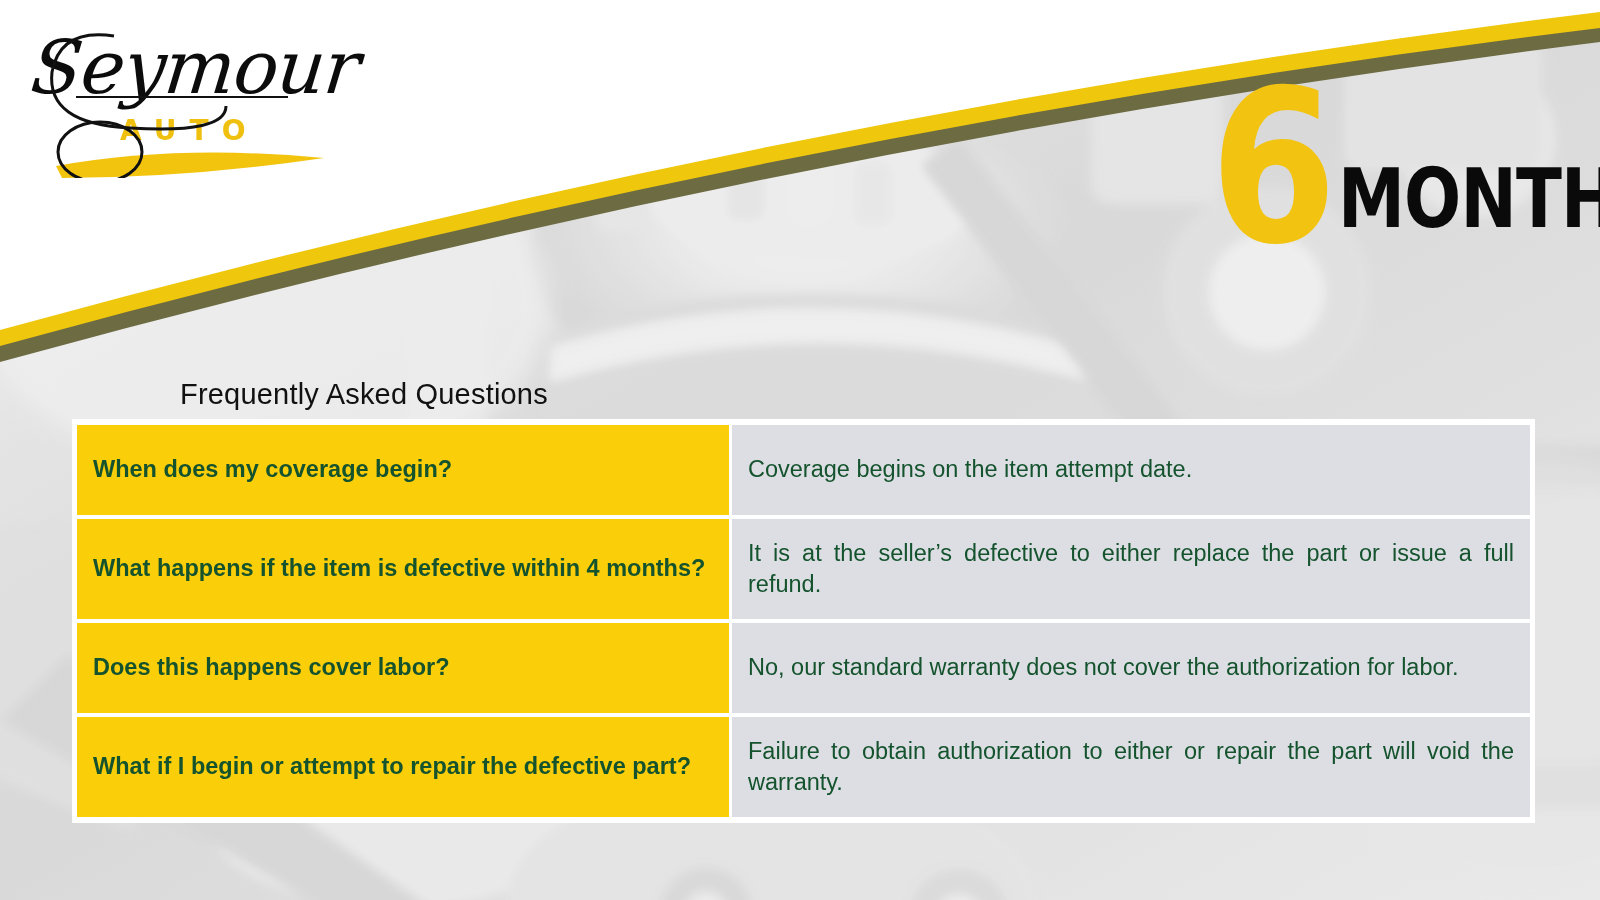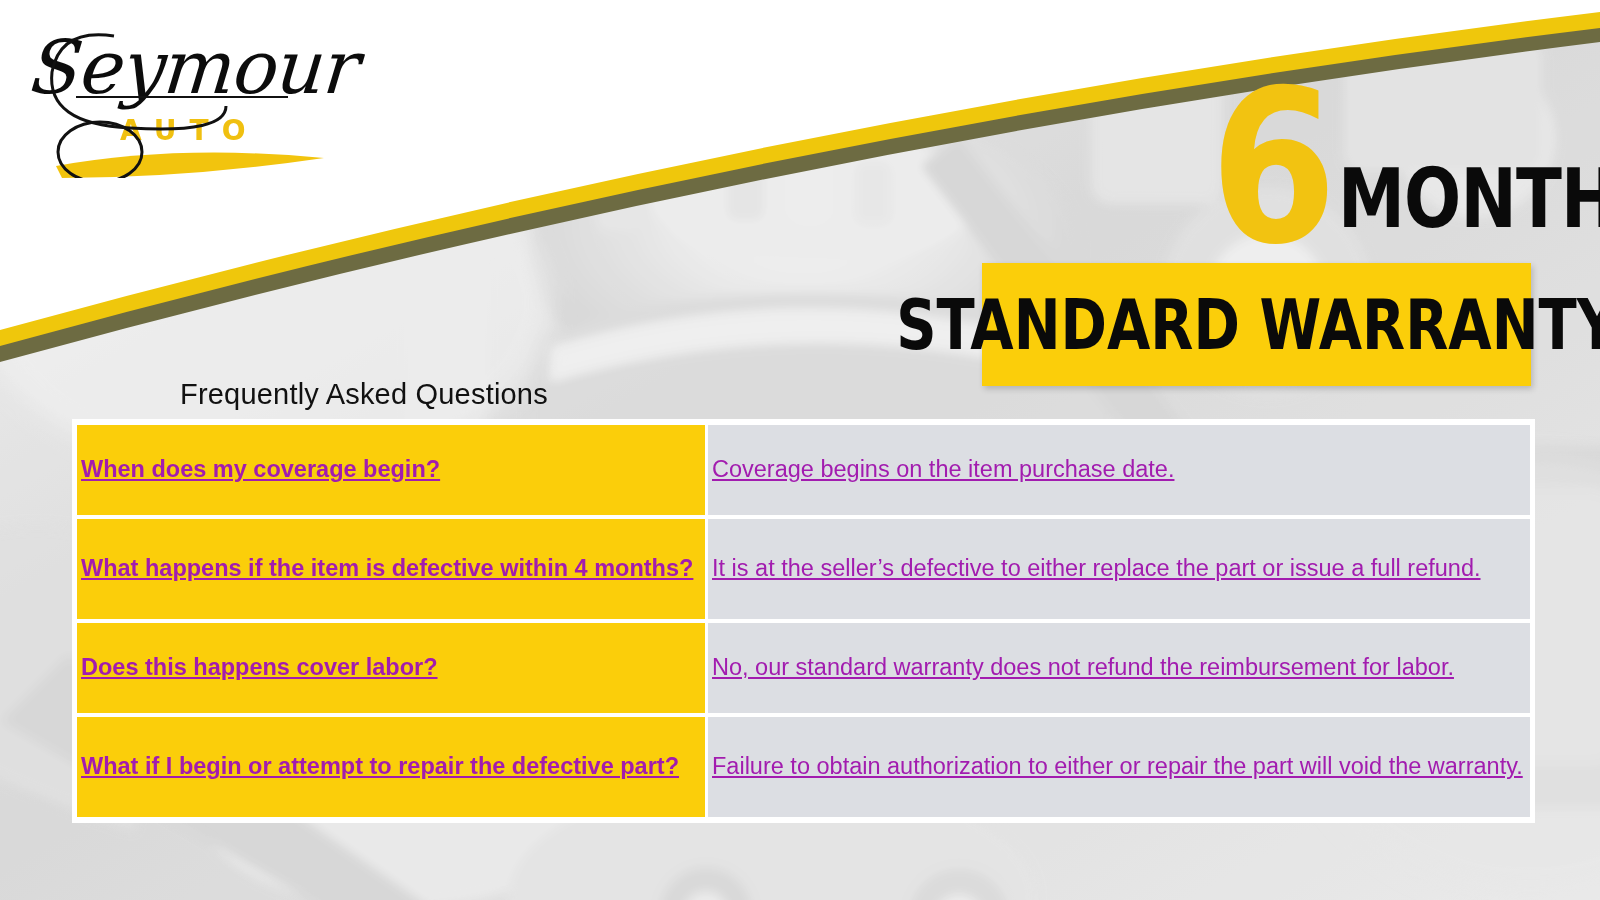--- a/index.html
+++ b/index.html
@@ -171,24 +171,23 @@
     top: 421px;
     width: 1459px;
     z-index: 6;
     border-collapse: separate;
     border-spacing: 3px 4px;
     background: #ffffff;
     box-shadow: 0 0 0 2px #ffffff;
   }
   .faq-table td {
     vertical-align: middle;
-    padding: 14px 4px;
+    padding: 14px 16px;
     font-family: "Liberation Sans", sans-serif;
-    color: #a21caf;
-    text-decoration: underline;
+    color: #14532d;
   }
   .q-cell {
     width: 620px;
     background: #FBCE0A;
     font-weight: bold;
     font-size: 23.5px;
     line-height: 1.32;
     text-align: left;
   }
   .a-cell {
@@ -283,39 +282,36 @@
       <path d="M86 18 q-54 -8 -62 36 q-6 52 78 56 q96 6 96 -22" fill="none" stroke="#111" stroke-width="3"></path>
       <ellipse cx="72" cy="134" rx="42" ry="30" fill="none" stroke="#111" stroke-width="3"></ellipse>
     </svg>
   </div>
 
   <div class="sixmonth">
     <span class="six">6</span>
     <span class="month">MONTH</span>
   </div>
 
-  <div class="banner">
-    <span class="banner-text">STANDARD WARRANTY</span>
-  </div>
 
   <div class="faq-heading">Frequently Asked Questions</div>
 
   <table class="faq-table">
     <tbody>
       <tr class="row-1">
         <td class="q-cell">When does my coverage begin?</td>
-        <td class="a-cell">Coverage begins on the item purchase date.</td>
+        <td class="a-cell">Coverage begins on the item attempt date.</td>
       </tr>
       <tr class="row-2">
         <td class="q-cell">What happens if the item is defective within 4 months?</td>
         <td class="a-cell">It is at the seller’s defective to either replace the part or issue a full refund.</td>
       </tr>
       <tr class="row-3">
         <td class="q-cell">Does this happens cover labor?</td>
-        <td class="a-cell">No, our standard warranty does not refund the reimbursement for labor.</td>
+        <td class="a-cell">No, our standard warranty does not cover the authorization for labor.</td>
       </tr>
       <tr class="row-4">
         <td class="q-cell">What if I begin or attempt to repair the defective part?</td>
         <td class="a-cell">Failure to obtain authorization to either or repair the part will void the warranty.</td>
       </tr>
     </tbody>
   </table>
 
 </div>
 

